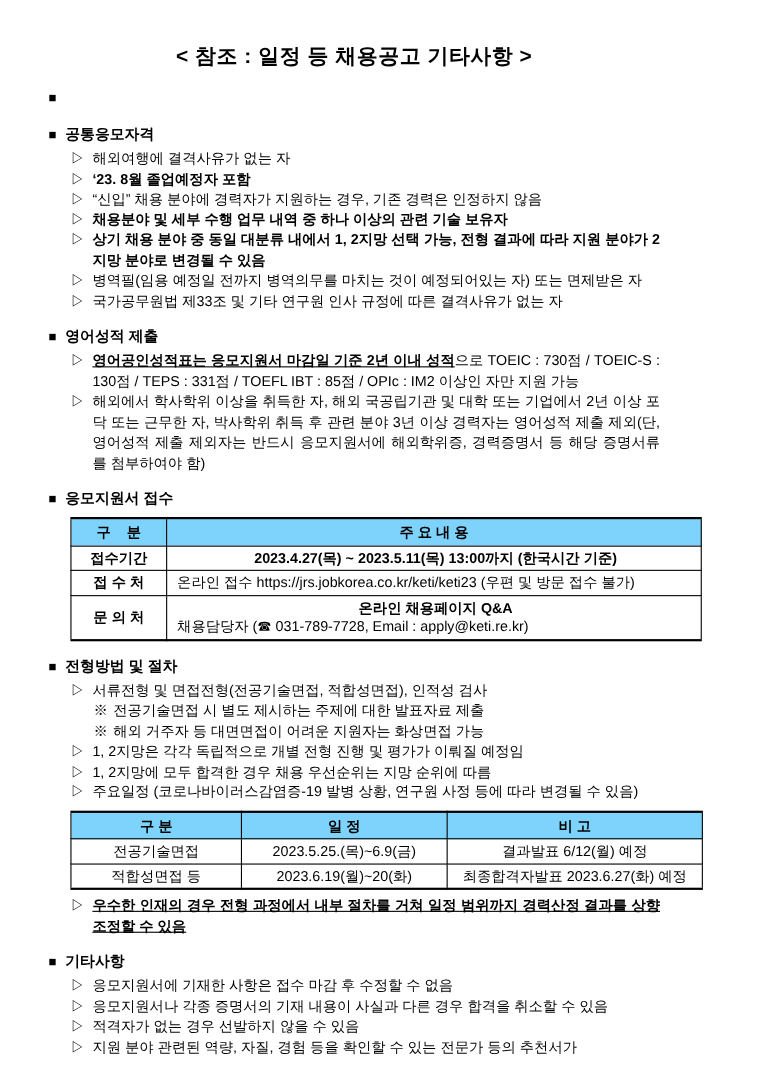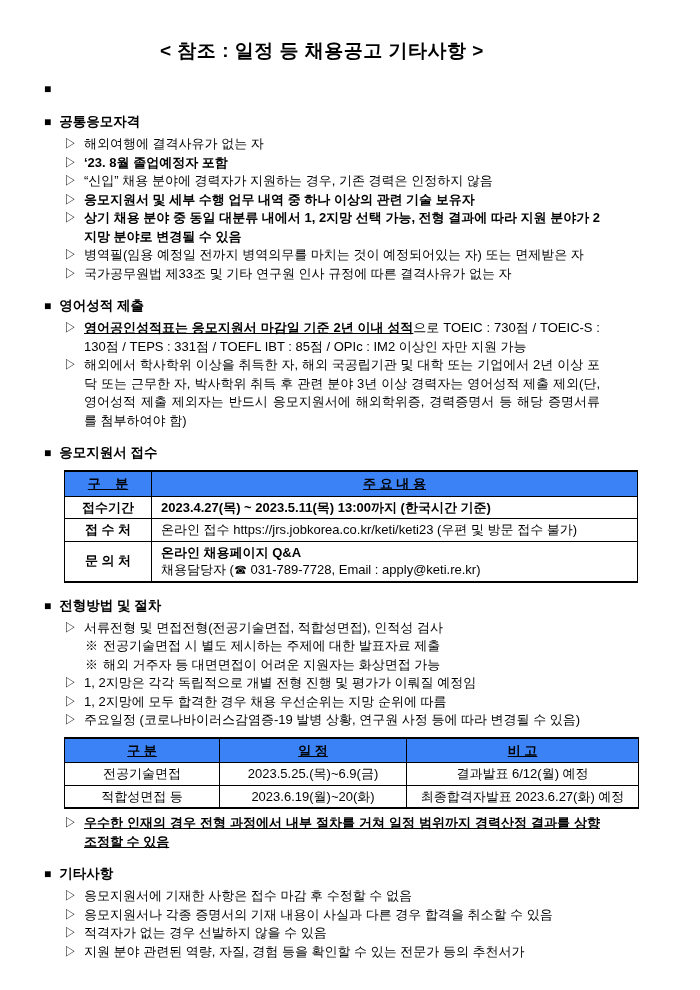--- a/index.html
+++ b/index.html
@@ -11,27 +11,27 @@
   .sec { margin-top:13px; }
   .sec-h { display:flex; align-items:baseline; font-size:13.5px; font-weight:bold; line-height:19px; }
   .sec-h .sq { margin-right:8px; font-size:12px; }
 
   .bullets { margin-left:20px; margin-top:3px; }
   .bullet { display:flex; font-size:13px; line-height:18.5px; }
   .bullet .mk { width:20px; flex-shrink:0; }
   .bullet .tx { flex:1; text-align:justify; }
   .bullet.sub { margin-left:21px; }
   .bullet.sub .mk { width:18px; }
-  .b { font-weight:bold; }
+  .b { font-weight:bold;text-align:center; }
   .u { text-decoration:underline; }
 
   table { border-collapse:collapse; table-layout:fixed; margin:7px 0 0 20px; width:574px; font-size:13px; }
   table, tr { page-break-inside:avoid; }
   th, td { border:1px solid #000; padding:2px 8px; line-height:17.5px; vertical-align:middle; }
-  thead th { background:#3b82f6; font-weight:bold; text-align:center; border-bottom:1.5px solid #000; padding:3px 8px;text-decoration:underline; }
+  thead th { background:#7dd3fc; font-weight:bold; text-align:center; border-bottom:1.5px solid #000; padding:3px 8px; }
   table { border-top:2px solid #000; border-bottom:2px solid #000; }
 
   .t1 .lab { width:82px; text-align:center; font-weight:bold; white-space:pre-wrap; padding:2px 2px; }
   .t1 .con { text-align:left; padding:2px 6px 2px 9px; }
   .t1 .con .ln { display:block; }
   .t1 .con .ln2 { font-weight:normal; }
 
   .t2 td { text-align:center; padding:2px 4px; }
 
   .note-line { margin-top:5px; }
@@ -63,21 +63,21 @@
       <div class="bullet">
         <span class="mk">▷</span>
         <span class="tx b">‘23. 8월 졸업예정자 포함</span>
       </div>
       <div class="bullet">
         <span class="mk">▷</span>
         <span class="tx">“신입” 채용 분야에 경력자가 지원하는 경우, 기존 경력은 인정하지 않음</span>
       </div>
       <div class="bullet">
         <span class="mk">▷</span>
-        <span class="tx b">응모지원서 및 세부 수행 업무 내역 중 하나 이상의 관련 기술 보유자</span>
+        <span class="tx b">채용분야 및 세부 수행 업무 내역 중 하나 이상의 관련 기술 보유자</span>
       </div>
       <div class="bullet">
         <span class="mk">▷</span>
         <span class="tx b">상기 채용 분야 중 동일 대분류 내에서 1, 2지망 선택 가능, 전형 결과에 따라 지원 분야가 2지망 분야로 변경될 수 있음</span>
       </div>
       <div class="bullet">
         <span class="mk">▷</span>
         <span class="tx">병역필(임용 예정일 전까지 병역의무를 마치는 것이 예정되어있는 자) 또는 면제받은 자</span>
       </div>
       <div class="bullet">

